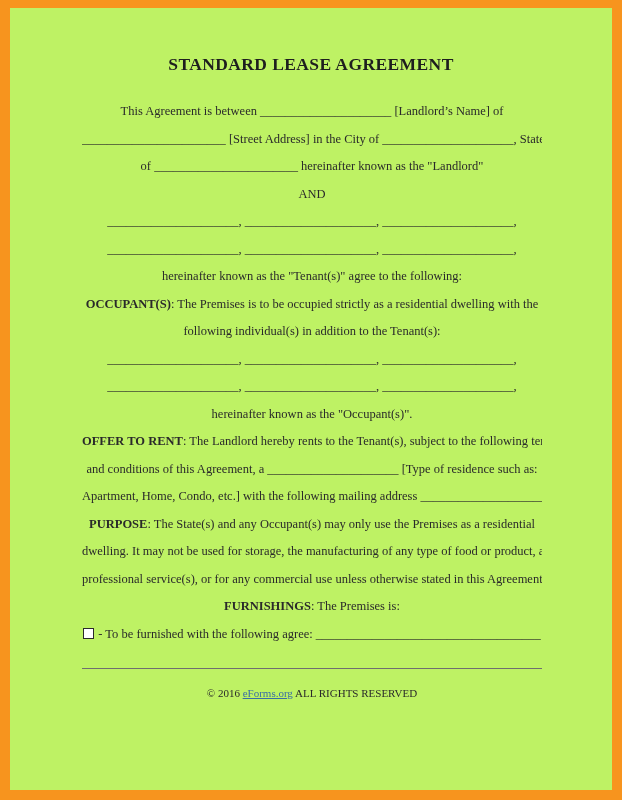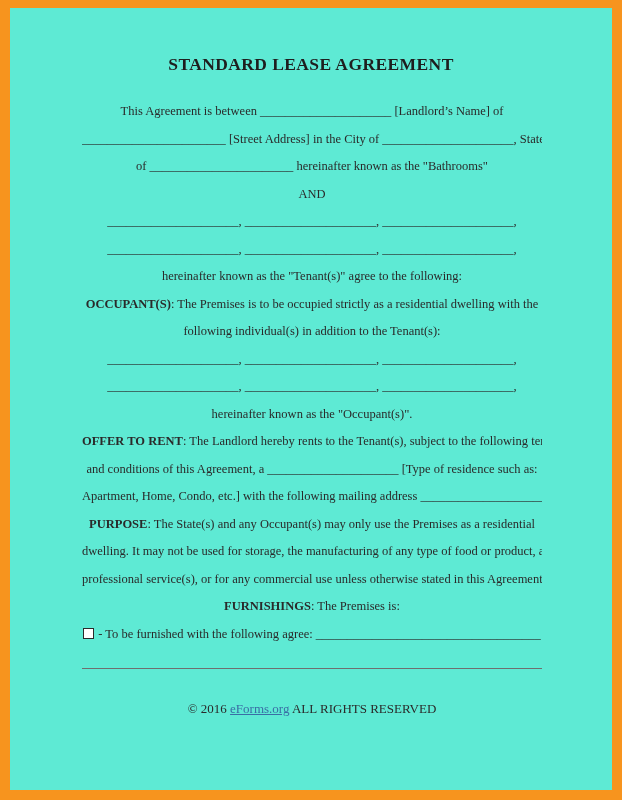--- a/index.html
+++ b/index.html
@@ -62,43 +62,43 @@
     vertical-align: -1px;
     background: #fff;
   }
   .rule {
     margin-top: 20px;
     height: 0;
     border-bottom: 1px solid #6f6f6f;
     width: 460px;
   }
   .footer {
-    margin-top: 30px;
-    font-size: 13px;
+    margin-top: 14px;
+    font-size: 11px;
     line-height: 20px;
     color: #2a2a2a;
     white-space: nowrap;
   }
   .footer .link {
     text-decoration: underline;
     cursor: pointer;
   }
 </style>
 </head>
 <body>
 
 <div class="frame" style="background: rgb(247, 148, 30);">
-  <div class="page" style="background: #5eead4;">
+  <div class="page" style="background: #bef264;">
     <div class="doc-title">STANDARD LEASE AGREEMENT</div>
 
     <div class="doc-body">
       <div>
           <div class="line"><span>This Agreement is between _____________________ [Landlord’s Name] of</span></div>
           <div class="line"><span>_______________________ [Street Address] in the City of _____________________, State</span></div>
-          <div class="line"><span>of _______________________ hereinafter known as the "Bathrooms"</span></div>
+          <div class="line"><span>of _______________________ hereinafter known as the "Landlord"</span></div>
           <div class="line"><span>AND</span></div>
           <div class="line"><span>_____________________, _____________________, _____________________,</span></div>
           <div class="line"><span>_____________________, _____________________, _____________________,</span></div>
           <div class="line"><span>hereinafter known as the "Tenant(s)" agree to the following:</span></div>
           <div class="line"><span class="bold">OCCUPANT(S)</span><span>: The Premises is to be occupied strictly as a residential dwelling with the</span></div>
           <div class="line"><span>following individual(s) in addition to the Tenant(s):</span></div>
           <div class="line"><span>_____________________, _____________________, _____________________,</span></div>
           <div class="line"><span>_____________________, _____________________, _____________________,</span></div>
           <div class="line"><span>hereinafter known as the "Occupant(s)".</span></div>
           <div class="line"><span class="bold">OFFER TO RENT</span><span>: The Landlord hereby rents to the Tenant(s), subject to the following terms</span></div>

